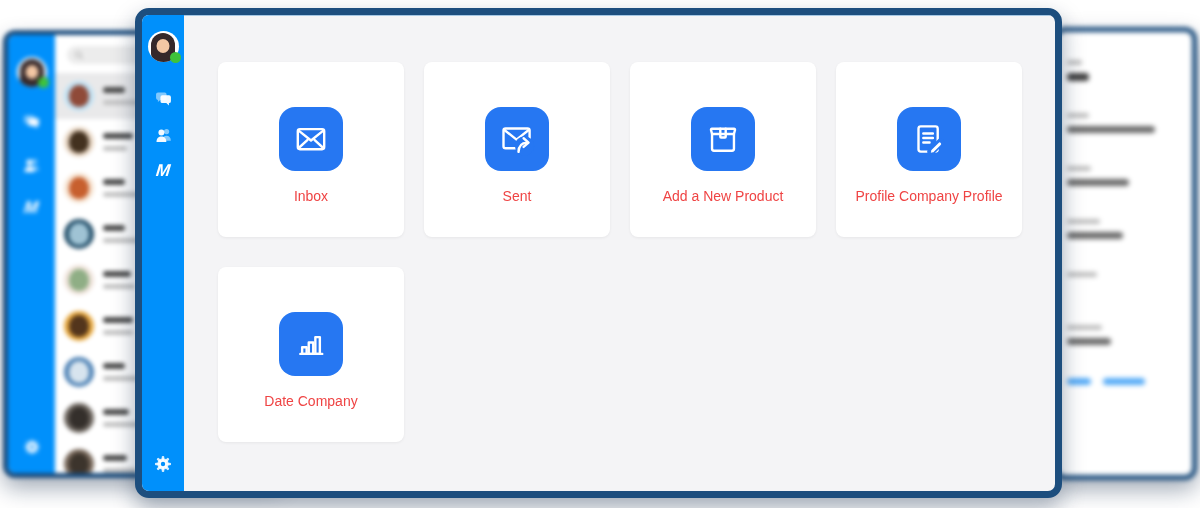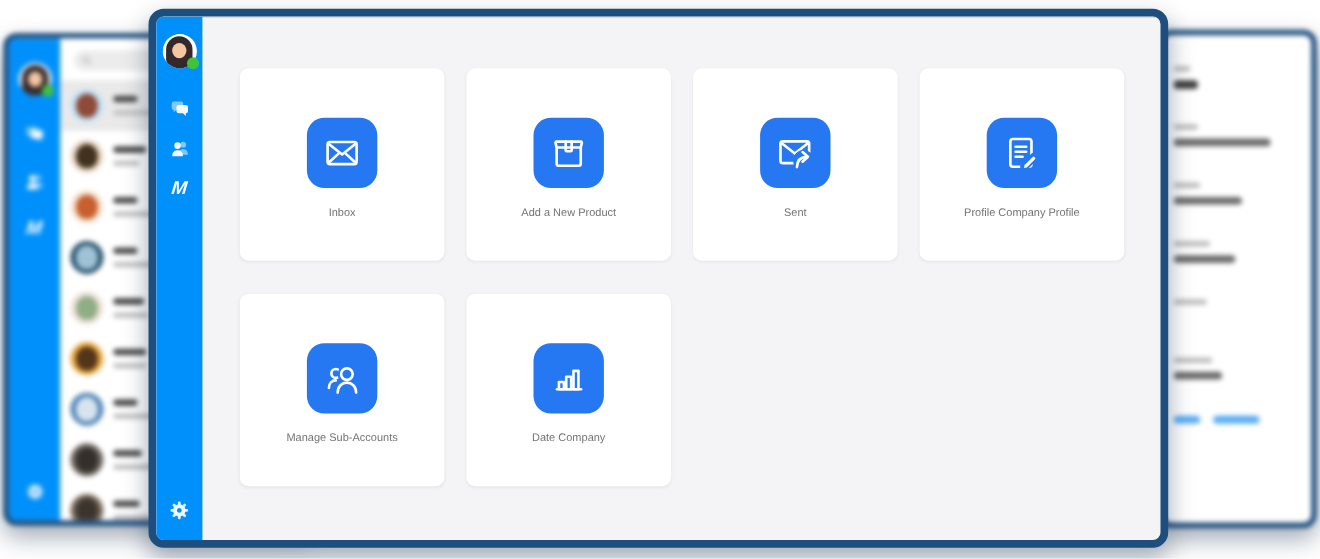--- a/index.html
+++ b/index.html
@@ -59,21 +59,21 @@
   .avatar .hair{position:absolute;left:50%;transform:translateX(-50%);top:2px;width:24px;height:30px;border-radius:12px 12px 9px 9px;background:#35282a}
   .avatar .face{position:absolute;left:50%;transform:translateX(-50%);top:8px;width:13px;height:14px;border-radius:50%;background:#f3c7a4}
   .avatar .dot{position:absolute;right:-2px;bottom:-1px;width:11px;height:11px;border-radius:50%;background:var(--green)}
   .avatar.sm{width:30px;height:30px}
 
   .content{flex:1;padding:47px 0 0 34px}
   .cards{display:grid;grid-template-columns:repeat(4,186px);gap:30px 20px}
   .card{width:186px;height:175px;background:#fff;border-radius:8px;box-shadow:0 1px 3px rgba(0,0,0,.06);display:flex;flex-direction:column;align-items:center;cursor:pointer}
   .tile{width:64px;height:64px;border-radius:16px;background:var(--tile);color:var(--tile);margin-top:45px;display:flex;align-items:center;justify-content:center}
   .tile svg{width:36px;height:36px;display:block}
-  .clabel{margin-top:17px;font-size:10px;color:#737373}
+  .clabel{margin-top:17px;font-size:14px;color:#ef4444}
 </style>
 </head>
 <body>
 
 <div class="stage">
 
   <section class="win win-left">
     <div class="lw-sidebar">
       <div class="avatar sm">
         <div class="mask">
@@ -307,76 +307,57 @@
                     <path d="M20.2 18 14.3 12.6"></path>
                   </g>
                 </svg>
               </div>
               <div class="clabel">Inbox</div>
             </div>
             <div class="card">
               <div class="tile">
                 <svg viewBox="0 0 24 24">
                   <g fill="none" stroke="#fff" stroke-width="1.6" stroke-linecap="round" stroke-linejoin="round">
+                    <rect x="3" y="5" width="17.4" height="13.2" rx="1.4"></rect>
+                    <path d="M3.6 6 11.7 12.4 19.8 6"></path>
+                  </g>
+                  <circle cx="17" cy="16.6" r="6.4" fill="currentColor"></circle>
+                  <g fill="none" stroke="#fff" stroke-width="1.6" stroke-linecap="round" stroke-linejoin="round">
+                    <path d="M13 20.6c.1-4 2.2-6 5.6-6.2"></path>
+                    <path d="m16.4 11.5 3.3 2.9-3.3 2.9"></path>
+                  </g>
+                </svg>
+              </div>
+              <div class="clabel">Sent</div>
+            </div>
+            <div class="card">
+              <div class="tile">
+                <svg viewBox="0 0 24 24">
+                  <g fill="none" stroke="#fff" stroke-width="1.6" stroke-linecap="round" stroke-linejoin="round">
                     <path d="M4.7 8.7h14.6v9.8a1.3 1.3 0 0 1-1.3 1.3H6a1.3 1.3 0 0 1-1.3-1.3z"></path>
                     <path d="M4.7 8.7 4 5.9a.6.6 0 0 1 .6-.7h14.8a.6.6 0 0 1 .6.7l-.7 2.8"></path>
                     <path d="M10.2 5.2v5.3a.5.5 0 0 0 .5.5h2.6a.5.5 0 0 0 .5-.5V5.2"></path>
                   </g>
                 </svg>
               </div>
               <div class="clabel">Add a New Product</div>
             </div>
             <div class="card">
               <div class="tile">
                 <svg viewBox="0 0 24 24">
                   <g fill="none" stroke="#fff" stroke-width="1.6" stroke-linecap="round" stroke-linejoin="round">
-                    <rect x="3" y="5" width="17.4" height="13.2" rx="1.4"></rect>
-                    <path d="M3.6 6 11.7 12.4 19.8 6"></path>
-                  </g>
-                  <circle cx="17" cy="16.6" r="6.4" fill="currentColor"></circle>
-                  <g fill="none" stroke="#fff" stroke-width="1.6" stroke-linecap="round" stroke-linejoin="round">
-                    <path d="M13 20.6c.1-4 2.2-6 5.6-6.2"></path>
-                    <path d="m16.4 11.5 3.3 2.9-3.3 2.9"></path>
-                  </g>
-                </svg>
-              </div>
-              <div class="clabel">Sent</div>
-            </div>
-            <div class="card">
-              <div class="tile">
-                <svg viewBox="0 0 24 24">
-                  <g fill="none" stroke="#fff" stroke-width="1.6" stroke-linecap="round" stroke-linejoin="round">
                     <rect x="5" y="3.6" width="12.8" height="16.8" rx="1.5"></rect>
                     <path d="M8.2 8.3h6.4M8.2 11.3h6.4M8.2 14.3h4.2"></path>
                   </g>
                   <path d="M13.4 20.4 19.6 14.2" stroke="currentColor" stroke-width="5" stroke-linecap="round"></path>
                   <path d="M14.7 19.7 19.1 15.3" stroke="#fff" stroke-width="2" stroke-linecap="round"></path>
                   <path d="M13.2 21.2l2.1-.5-1.6-1.6z" fill="#fff"></path>
                 </svg>
               </div>
               <div class="clabel">Profile Company Profile</div>
-            </div>
-            <div class="card">
-              <div class="tile">
-                <svg viewBox="0 0 24 24">
-                  <g fill="none" stroke="#fff" stroke-width="1.6" stroke-linecap="round">
-                    <circle cx="8.2" cy="9" r="2.7"></circle>
-                    <path d="M4 17.8c0-3 1.9-4.6 4.2-4.6"></path>
-                  </g>
-                  <g fill="currentColor">
-                    <circle cx="14.9" cy="9.4" r="5.6"></circle>
-                    <path d="M8.7 21.5c0-5.4 3-7.6 6.2-7.6s6.2 2.2 6.2 7.6z"></path>
-                  </g>
-                  <g fill="none" stroke="#fff" stroke-width="1.6" stroke-linecap="round">
-                    <circle cx="14.9" cy="9.4" r="3.5"></circle>
-                    <path d="M9.3 20.6c0-3.9 2.7-6 5.6-6s5.6 2.1 5.6 6"></path>
-                  </g>
-                </svg>
-              </div>
-              <div class="clabel">Manage Sub-Accounts</div>
             </div>
             <div class="card">
               <div class="tile">
                 <svg viewBox="0 0 24 24">
                   <g fill="none" stroke="#fff" stroke-width="1.6" stroke-linecap="round" stroke-linejoin="round">
                     <path d="M4.9 18.6h14.6"></path>
                     <rect x="6.1" y="14.2" width="3" height="4.4"></rect>
                     <rect x="10.5" y="11" width="3" height="7.6"></rect>
                     <rect x="14.9" y="7.4" width="3" height="11.2"></rect>
                   </g>

